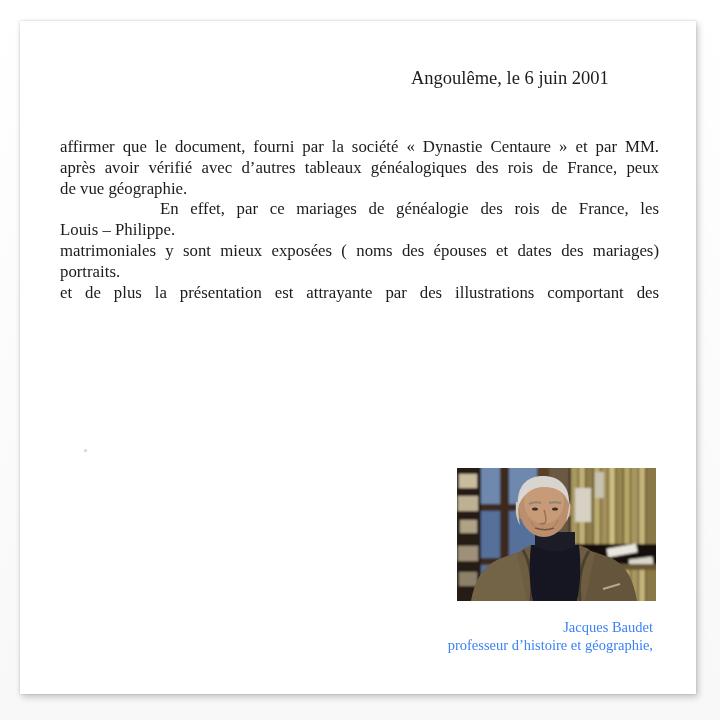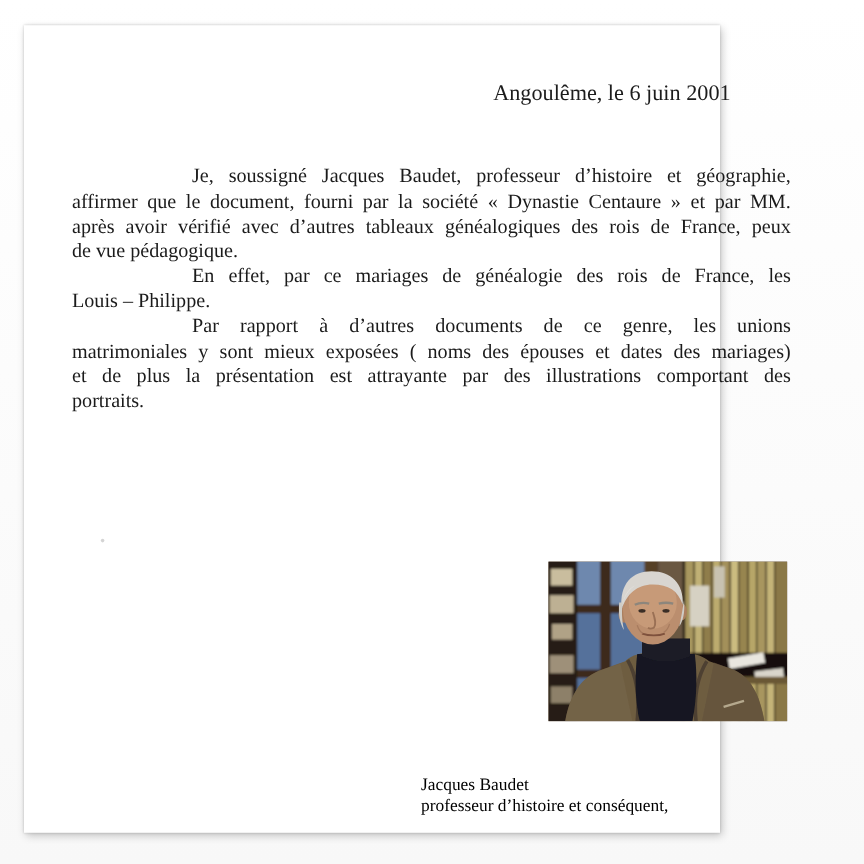--- a/index.html
+++ b/index.html
@@ -10,21 +10,21 @@
     overflow: hidden;
   }
   .canvas {
     position: relative;
     width: 720px; height: 720px;
     background: linear-gradient(180deg, #ffffff 0%, #f8f8f8 100%);
   }
   .page {
     position: absolute;
     left: 20px; top: 21px;
-    width: 580px; height: 673px;
+    width: 676px; height: 673px;
     background: #ffffff;
     box-shadow: 0 0 2px rgba(0,0,0,0.18), 2px 3px 7px rgba(0,0,0,0.22);
   }
   .date {
     position: absolute;
     left: 391px; top: 47px;
     font-size: 18.5px;
     color: #1c1c1c;
     white-space: nowrap;
   }
@@ -55,54 +55,52 @@
   .photo {
     position: absolute;
     left: 437px; top: 447px;
     width: 199px; height: 133px;
     overflow: hidden;
     background: #6a5843;
   }
   .photo svg { display: block; }
   .caption {
     position: absolute;
-    top: 625px; right: 43px;
-    text-align: left;
+    top: 598px; right: 43px;
+    text-align: right;
     font-size: 14.5px;
     line-height: 17.5px;
-    color: #000000;
+    color: #3b82f6;
   }
 </style>
 </head>
 <body>
 
 <div class="canvas">
   <div class="page">
 
     <div class="date">Angoulême, le 6 juin 2001</div>
 
     <div class="letter-body">
       <p>
         </p>
-        <div class="ln ind">Je, soussigné Jacques Baudet, professeur d’histoire et géographie,</div>
         <div class="ln">affirmer que le document, fourni par la société « Dynastie Centaure » et par MM.</div>
         <div class="ln">après avoir vérifié avec d’autres tableaux généalogiques des rois de France, peux</div>
-        <div class="ln end">de vue pédagogique.</div>
+        <div class="ln end">de vue géographie.</div>
       <p></p>
       <p>
         </p>
         <div class="ln ind">En effet, par ce mariages de généalogie des rois de France, les</div>
         <div class="ln end">Louis – Philippe.</div>
       <p></p>
       <p>
         </p>
-        <div class="ln ind">Par rapport à d’autres documents de ce genre, les unions</div>
         <div class="ln">matrimoniales y sont mieux exposées ( noms des épouses et dates des mariages)</div>
+        <div class="ln end">portraits.</div>
         <div class="ln">et de plus la présentation est attrayante par des illustrations comportant des</div>
-        <div class="ln end">portraits.</div>
       <p></p>
     </div>
 
     <div class="stray-dot"></div>
 
     <div class="photo">
       <svg width="199" height="133" viewBox="0 0 199 133" xmlns="http://www.w3.org/2000/svg">
         <defs>
           <filter id="bgblur" x="-10%" y="-10%" width="120%" height="120%">
             <feGaussianBlur stdDeviation="1.1"></feGaussianBlur>
@@ -182,17 +180,17 @@
           <path d="M87,42 C89,48 90,52 88,55 C86,56 84,56 83,55" stroke="#9a7054" stroke-width="1.5" fill="none"></path>
           <path d="M78,60 C84,62 92,62 97,60" stroke="#7e513c" stroke-width="1.6" fill="none"></path>
           <path d="M74,53 C75,56 77,59 79,60" stroke="#a1755a" stroke-width="1" fill="none" opacity="0.8"></path>
           <path d="M101,52 C100,55 98,58 96,59" stroke="#a1755a" stroke-width="1" fill="none" opacity="0.8"></path>
         </g>
       </svg>
     </div>
 
     <div class="caption">
       <div>Jacques Baudet</div>
-      <div>professeur d’histoire et conséquent,</div>
+      <div>professeur d’histoire et géographie,</div>
     </div>
 
   </div>
 </div>
 
 </body></html>

